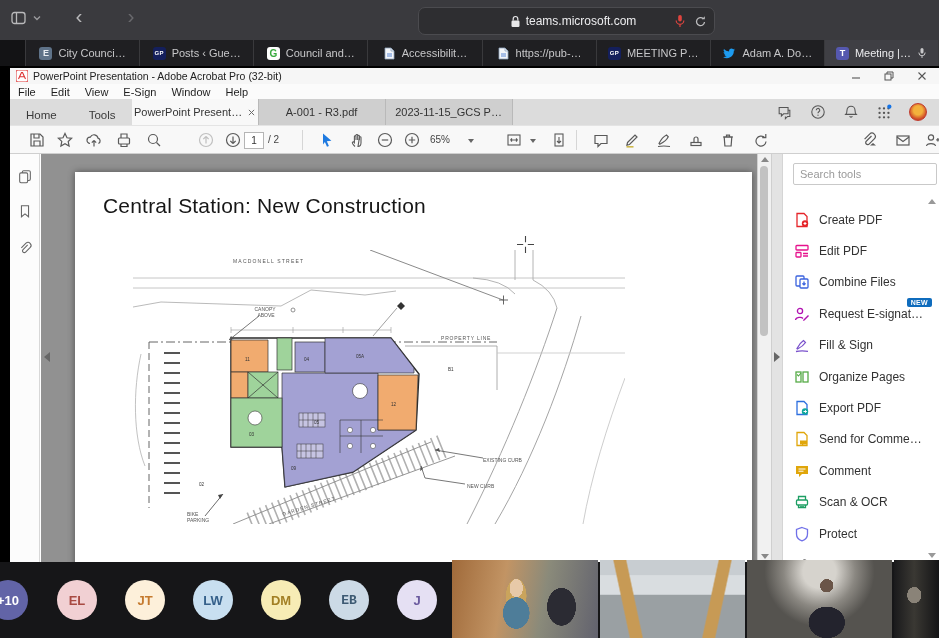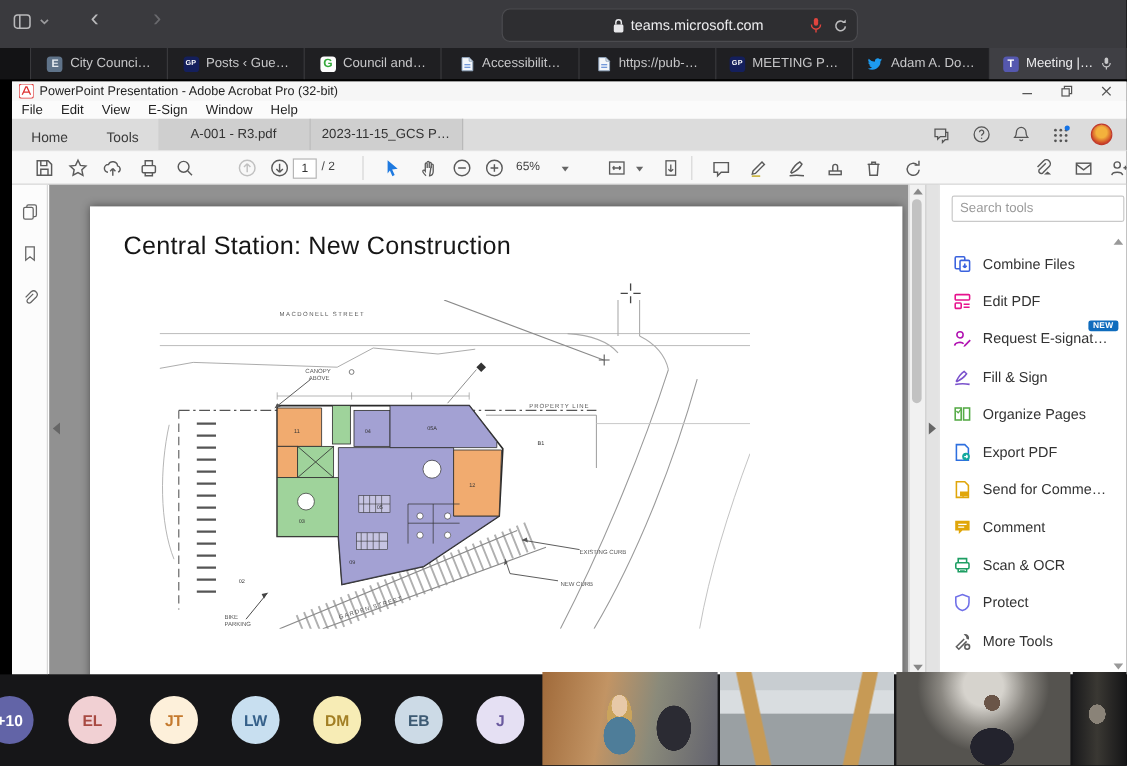--- a/index.html
+++ b/index.html
@@ -92,21 +92,21 @@
   .sb-down{position:absolute;right:3px;bottom:4px;width:0;height:0;border-left:4px solid transparent;border-right:4px solid transparent;border-top:5px solid #999;}
   
   .teams-bar{position:absolute;left:0;top:562px;width:939px;height:76px;background:#161618;}
   .pav{position:absolute;top:18px;width:40px;height:40px;border-radius:50%;display:flex;align-items:center;justify-content:center;
        font-size:13px;font-weight:bold;}
   .pav1{left:-12px;background:#6264a7;color:#fff;}
   .pav2{left:57px;background:#f1d0d3;color:#a84a42;}
   .pav3{left:125px;background:#fdf0da;color:#c57a2e;}
   .pav4{left:193px;background:#c8dff0;color:#35608a;}
   .pav5{left:261px;background:#f7ecb5;color:#a27f24;}
-  .pav6{left:329px;background:#ccdae6;color:#3d5a73;}
+  .pav6{left:329px;background:#ccdae6;color:#3d5a73;font-family:Liberation Mono, monospace;}
   .pav7{left:397px;background:#e5e0f3;color:#6a5a9e;}
   .vid{position:absolute;top:-2px;height:78px;}
   .vid1{left:452px;width:146px;
     background:
       radial-gradient(ellipse 22px 26px at 44% 68%,#4e7d99 0 60%,rgba(0,0,0,0) 61%),
       radial-gradient(ellipse 11px 15px at 44% 36%,#e7c9a8 0 60%,rgba(0,0,0,0) 61%),
       radial-gradient(ellipse 17px 28px at 44% 46%,#caa45c 0 60%,rgba(0,0,0,0) 61%),
       radial-gradient(ellipse 26px 34px at 75% 60%,#2b2b33 0 55%,rgba(0,0,0,0) 56%),
       linear-gradient(100deg,#a06a3a 0%,#c29464 35%,#8a8a7a 62%,#62626e 100%);}
   .vid2{left:600px;width:145px;
@@ -263,20 +263,28 @@
       <span class="menu-item">Edit</span>
       <span class="menu-item">View</span>
       <span class="menu-item">E-Sign</span>
       <span class="menu-item">Window</span>
       <span class="menu-item">Help</span>
     </div>
 
     <div class="doc-tab-row">
       <div class="nav-tab">Home</div>
       <div class="nav-tab">Tools</div>
+      <div class="doc-tab active">
+        <span>PowerPoint Present…</span>
+        <span>
+          <svg width="7" height="7" viewBox="0 0 8 8">
+              <path d="M1 1l6 6M7 1L1 7" stroke="#666" stroke-width="1.1"></path>
+            </svg>
+        </span>
+      </div>
       <div class="doc-tab">
         <span>A-001 - R3.pdf</span>
       </div>
       <div class="doc-tab">
         <span>2023-11-15_GCS P…</span>
       </div>
       <div class="dtr-icons">
         <span>
           <svg width="17" height="16" viewBox="0 0 18 18" fill="none" stroke="#555" stroke-width="1.2">
               <path d="M3 4h10v7H8l-2.5 2.5V11H3z"></path>
@@ -586,37 +594,47 @@
         <div class="expand-right"></div>
       </div>
 
       <div class="sidebar">
         <input class="search-tools" placeholder="Search tools" style="">
         <div class="sb-up"></div>
         <div class="sb-down"></div>
         <div class="tool-list">
           <div class="tool-row">
             <span class="tool-ic">
+              <svg width="16" height="16" viewBox="0 0 16 16" fill="none" stroke="#e5252a" stroke-width="1.3">
+                  <path d="M3 1.5h7l3 3v10H3z"></path>
+                  <circle cx="11" cy="11.5" r="3.2" fill="#e5252a" stroke="none"></circle>
+                  <path d="M11 10v3M9.5 11.5h3" stroke="#fff" stroke-width="1.1"></path>
+                </svg>
+            </span>
+            <span class="tool-label">Create PDF</span>
+          </div>
+          <div class="tool-row">
+            <span class="tool-ic">
+              <svg width="16" height="16" viewBox="0 0 16 16" fill="none" stroke="#e6128d" stroke-width="1.3">
+                  <rect x="2" y="2.5" width="12" height="4.5" rx="0.8"></rect>
+                  <rect x="2" y="9.5" width="5" height="4.5" rx="0.8"></rect>
+                  <path d="M9 10.5h5M9 13h5"></path>
+                </svg>
+            </span>
+            <span class="tool-label">Edit PDF</span>
+          </div>
+          <div class="tool-row">
+            <span class="tool-ic">
               <svg width="16" height="16" viewBox="0 0 16 16" fill="none" stroke="#3b63de" stroke-width="1.3">
                   <rect x="2" y="2" width="8" height="10" rx="1"></rect>
                   <rect x="6" y="5" width="8" height="9" rx="1" fill="#fff"></rect>
                   <path d="M10 7.5v3.5m0 0l-1.6-1.6M10 11l1.6-1.6"></path>
                 </svg>
             </span>
             <span class="tool-label">Combine Files</span>
-          </div>
-          <div class="tool-row">
-            <span class="tool-ic">
-              <svg width="16" height="16" viewBox="0 0 16 16" fill="none" stroke="#e6128d" stroke-width="1.3">
-                  <rect x="2" y="2.5" width="12" height="4.5" rx="0.8"></rect>
-                  <rect x="2" y="9.5" width="5" height="4.5" rx="0.8"></rect>
-                  <path d="M9 10.5h5M9 13h5"></path>
-                </svg>
-            </span>
-            <span class="tool-label">Edit PDF</span>
           </div>
           <div class="tool-row">
             <span class="tool-ic">
               <svg width="16" height="16" viewBox="0 0 16 16" fill="none" stroke="#b112b1" stroke-width="1.3">
                   <circle cx="6" cy="5" r="2.6"></circle>
                   <path d="M1.5 14c.4-3 6-3.4 7.5-1.5"></path>
                   <path d="M9.5 13.5l4.5-4.5 1 1-4.5 4.5-1.6.6z" fill="#b112b1" stroke="none"></path>
                 </svg>
             </span>
             <span class="tool-label">Request E-signat…</span>

